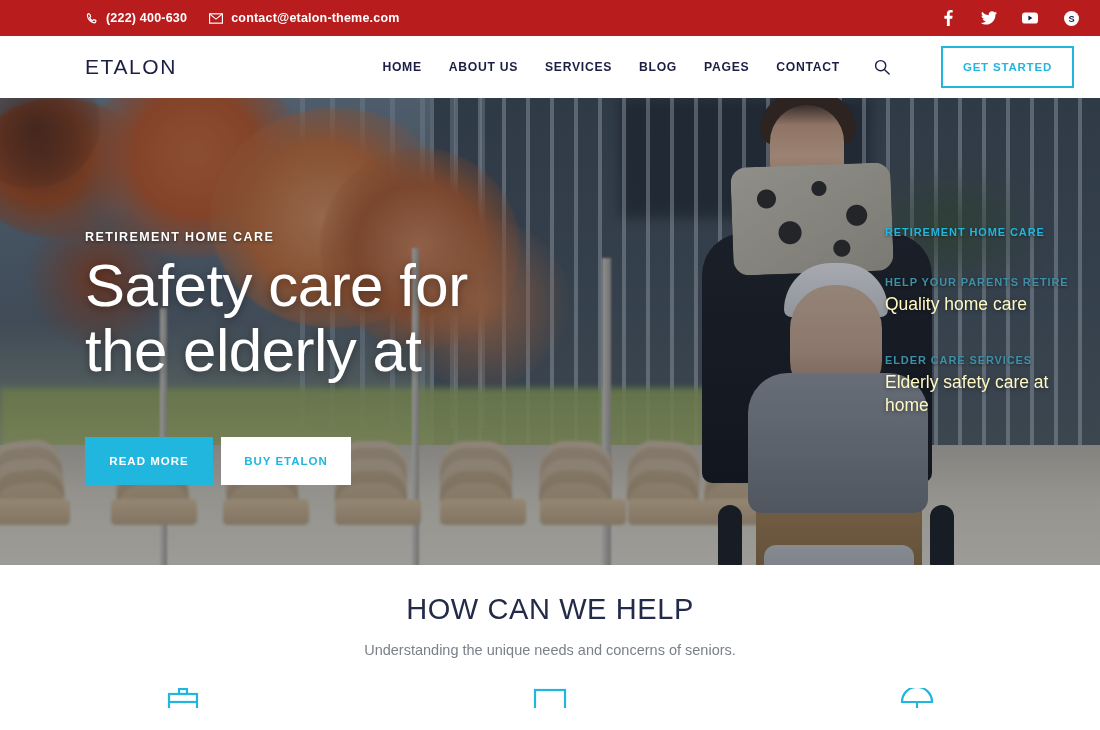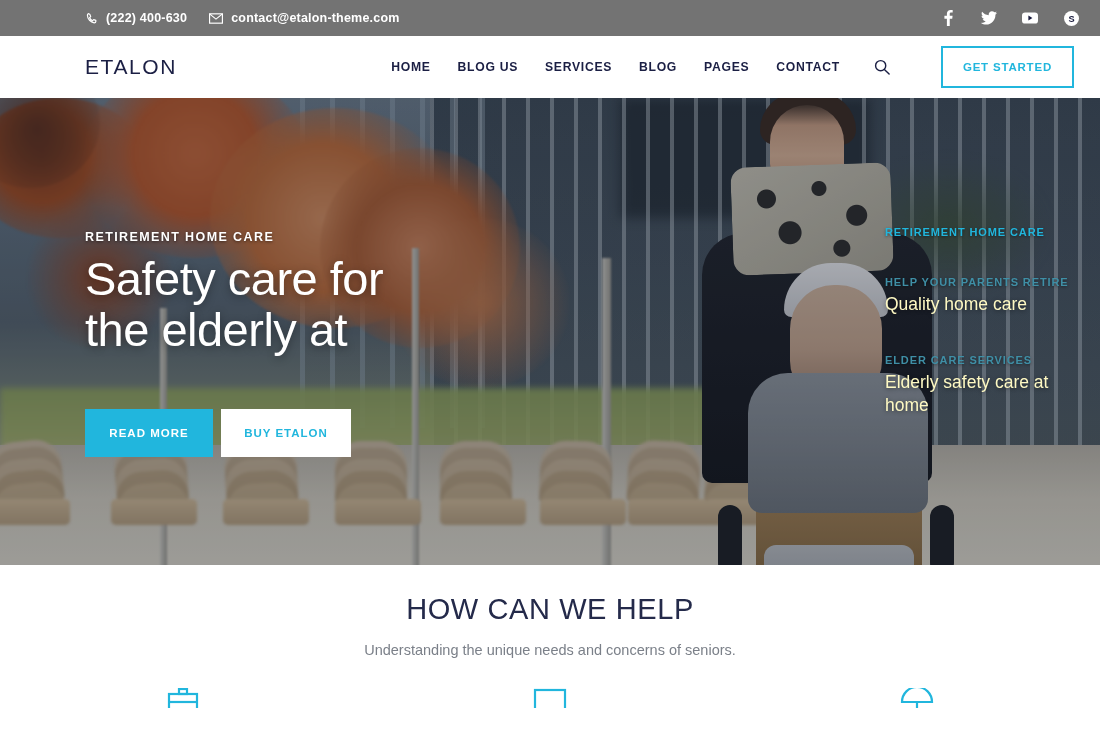--- a/index.html
+++ b/index.html
@@ -5,21 +5,21 @@
   * { margin:0; padding:0; box-sizing:border-box; }
   html, body {
     width:1100px; height:730px;
     font-family:"Liberation Sans", sans-serif;
     background:#ffffff;
     overflow:hidden;
   }
 
   
   .topbar{
-    height:36px; background:#737373;
+    height:36px; background:#b91c1c;
     display:flex; align-items:center;
     padding:0 26px 0 0;
     position:relative;
   }
   .topbar-left{ display:flex; align-items:center; gap:22px; margin-left:85px; }
   .tb-item{ display:flex; align-items:center; gap:8px; color:#ffffff;
             font-size:12.5px; font-weight:700; letter-spacing:.2px; }
   .tb-item .ico{ display:inline-flex; align-items:center; color:#ffffff; }
   .topbar-right{ margin-left:auto; display:flex; align-items:center; gap:25px; margin-right:-5px;}
   .soc{ width:16px; height:16px; display:inline-flex; align-items:center; justify-content:center;
@@ -129,21 +129,21 @@
      background:linear-gradient(180deg,#b9bcc0 0%,#a4a8ae 100%); border-radius:12px;}
   .wheel{ position:absolute; top:400px; width:24px; height:70px; border-radius:12px;
      background:#1c1f24; }
 
   .hero-tint{ position:absolute; inset:0; background:rgba(18,24,36,.30); }
   .hero-inner{ position:absolute; inset:0; }
 
   .hero-left{ position:absolute; left:85px; top:132px; width:520px; }
   .kicker{ color:#ffffff; font-size:12.5px; font-weight:700; letter-spacing:1.4px;
            text-shadow:0 1px 3px rgba(0,0,0,.5); }
-  .hero-title{ margin-top:10px; color:#ffffff; font-size:47px; line-height:1.08;
+  .hero-title{ margin-top:10px; color:#ffffff; font-size:60px; line-height:1.08;
            font-weight:400; letter-spacing:-.5px; text-shadow:0 2px 8px rgba(0,0,0,.35);}
   .hero-btns{ margin-top:53px; display:flex; }
   .btn-primary{ background:#21b6dd; color:#ffffff; border:none;
      font-size:11.5px; font-weight:700; letter-spacing:1px; padding:6px 0; width:128px;
      cursor:pointer; font-family:inherit;}
   .btn-white{ background:#ffffff; color:#21b6dd; border:none; margin-left:8px;
      font-size:11.5px; font-weight:700; letter-spacing:1px; padding:18px 0; width:130px;
      cursor:pointer; font-family:inherit;}
 
   .hero-thumbs{ position:absolute; right:0px; top:128px; width:215px; }
@@ -210,21 +210,21 @@
           <text x="9" y="13" font-size="11" font-family="Liberation Sans, sans-serif" font-weight="bold" text-anchor="middle" fill="#181a3d">S</text>
         </svg>
     </span>
   </div>
 </div>
 
 <div class="header">
   <div class="logo">ETALON</div>
   <nav class="nav">
     <a>HOME</a>
-    <a>BLOG US</a>
+    <a>ABOUT US</a>
     <a>SERVICES</a>
     <a>BLOG</a>
     <a>PAGES</a>
     <a>CONTACT</a>
     <span class="search-btn">
       <svg width="16" height="16" viewBox="0 0 18 18" fill="none" stroke="currentColor" stroke-width="1.6">
         <circle cx="7.5" cy="7.5" r="5.7"></circle>
           <path d="M11.7 11.7L17 17" stroke-linecap="round"></path>
       </svg>
     </span>

